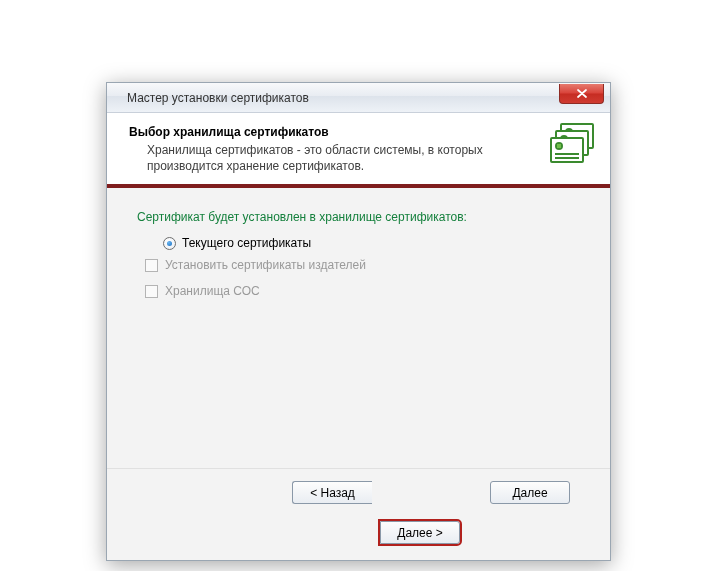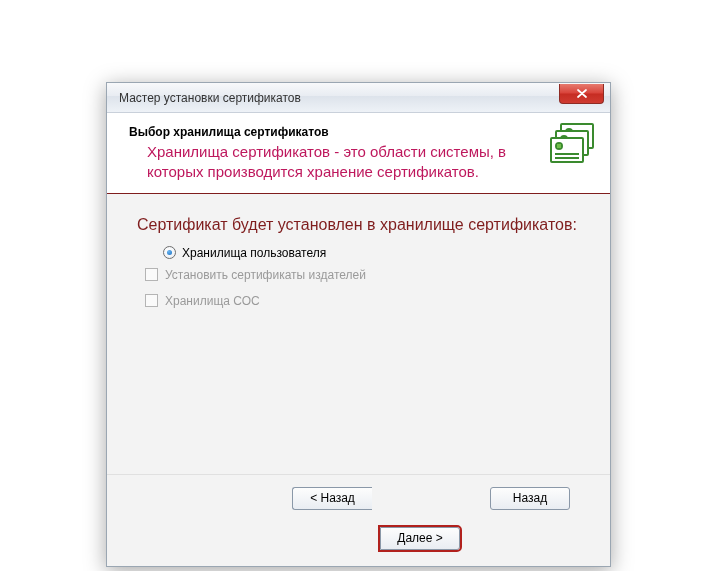--- a/index.html
+++ b/index.html
@@ -20,21 +20,21 @@
       border: 1px solid #9aa6b2;
       box-shadow: 0 4px 20px rgba(0,0,0,0.35);
     }
     .titlebar {
       height: 30px;
       background: linear-gradient(to bottom, #f8f9fb 0%, #e8ecf2 45%, #dde3eb 46%, #eef2f7 100%);
       border-bottom: 1px solid #c9d0da;
       position: relative;
       display: flex;
       align-items: center;
-      padding-left: 12px;
+      padding-left: 20px;
     }
     .titlebar-text {
       color: #333;
       font-size: 12px;
     }
     .close-btn {
       position: absolute;
       right: 6px;
       top: 1px;
       width: 45px;
@@ -46,33 +46,33 @@
       color: #fff;
       display: flex;
       align-items: center;
       justify-content: center;
       cursor: pointer;
     }
     .close-btn svg { display: block; }
     .header-panel {
       background: #fff;
       padding: 12px 12px 10px 22px;
-      border-bottom: 1px solid #7f1d1d;
+      border-bottom: 4px solid #7f1d1d;
       position: relative;
       min-height: 66px;
     }
     .header-title {
       font-weight: bold;
       font-size: 12px;
       color: #000;
       margin-bottom: 3px;
     }
     .header-desc {
-      font-size: 15px;
-      color: #be185d;
+      font-size: 12px;
+      color: #404040;
       padding-left: 18px;
       padding-right: 60px;
       line-height: 1.35;
     }
     .header-icon {
       position: absolute;
       right: 12px;
       top: 10px;
       width: 48px;
       height: 44px;
@@ -103,22 +103,22 @@
       left: 3px; top: 14px; right: 3px; height: 2px;
       background: #3a8a2e;
       box-shadow: 0 4px 0 #3a8a2e;
     }
     .body-panel {
       background: #f3f3f3;
       padding: 22px 30px 20px 30px;
       min-height: 280px;
     }
     .intro-text {
-      font-size: 16px;
-      color: #7f1d1d;
+      font-size: 12px;
+      color: #15803d;
       margin-bottom: 12px;
     }
     .radio-group { padding-left: 26px; }
     .radio-row {
       display: flex;
       align-items: center;
       gap: 6px;
       margin-bottom: 8px;
       cursor: pointer;
     }
@@ -213,21 +213,21 @@
       </div>
     </div>
   </div>
 
   <div class="body-panel">
     <div class="intro-text">Сертификат будет установлен в хранилище сертификатов:</div>
 
     <div class="radio-group">
       <div class="radio-row">
         <span class="radio checked"></span>
-        <span class="radio-label">Хранилища пользователя</span>
+        <span class="radio-label">Текущего сертификаты</span>
       </div>
     </div>
 
     <div class="check-group">
       <div class="check-row">
         <span class="checkbox"></span>
         <span class="check-label">Установить сертификаты издателей</span>
       </div>
       <div class="check-row">
         <span class="checkbox"></span>
@@ -235,17 +235,17 @@
       </div>
     </div>
   </div>
 
   <div class="footer">
     <div class="btn-pair">
       <button class="btn">&lt; Назад</button>
       <button class="btn highlighted">Далее &gt;</button>
     </div>
     <div class="spacer"></div>
-    <button class="btn">Назад</button>
+    <button class="btn">Далее</button>
     <div class="spacer"></div>
   </div>
 
 </div>
 
 </body></html>

